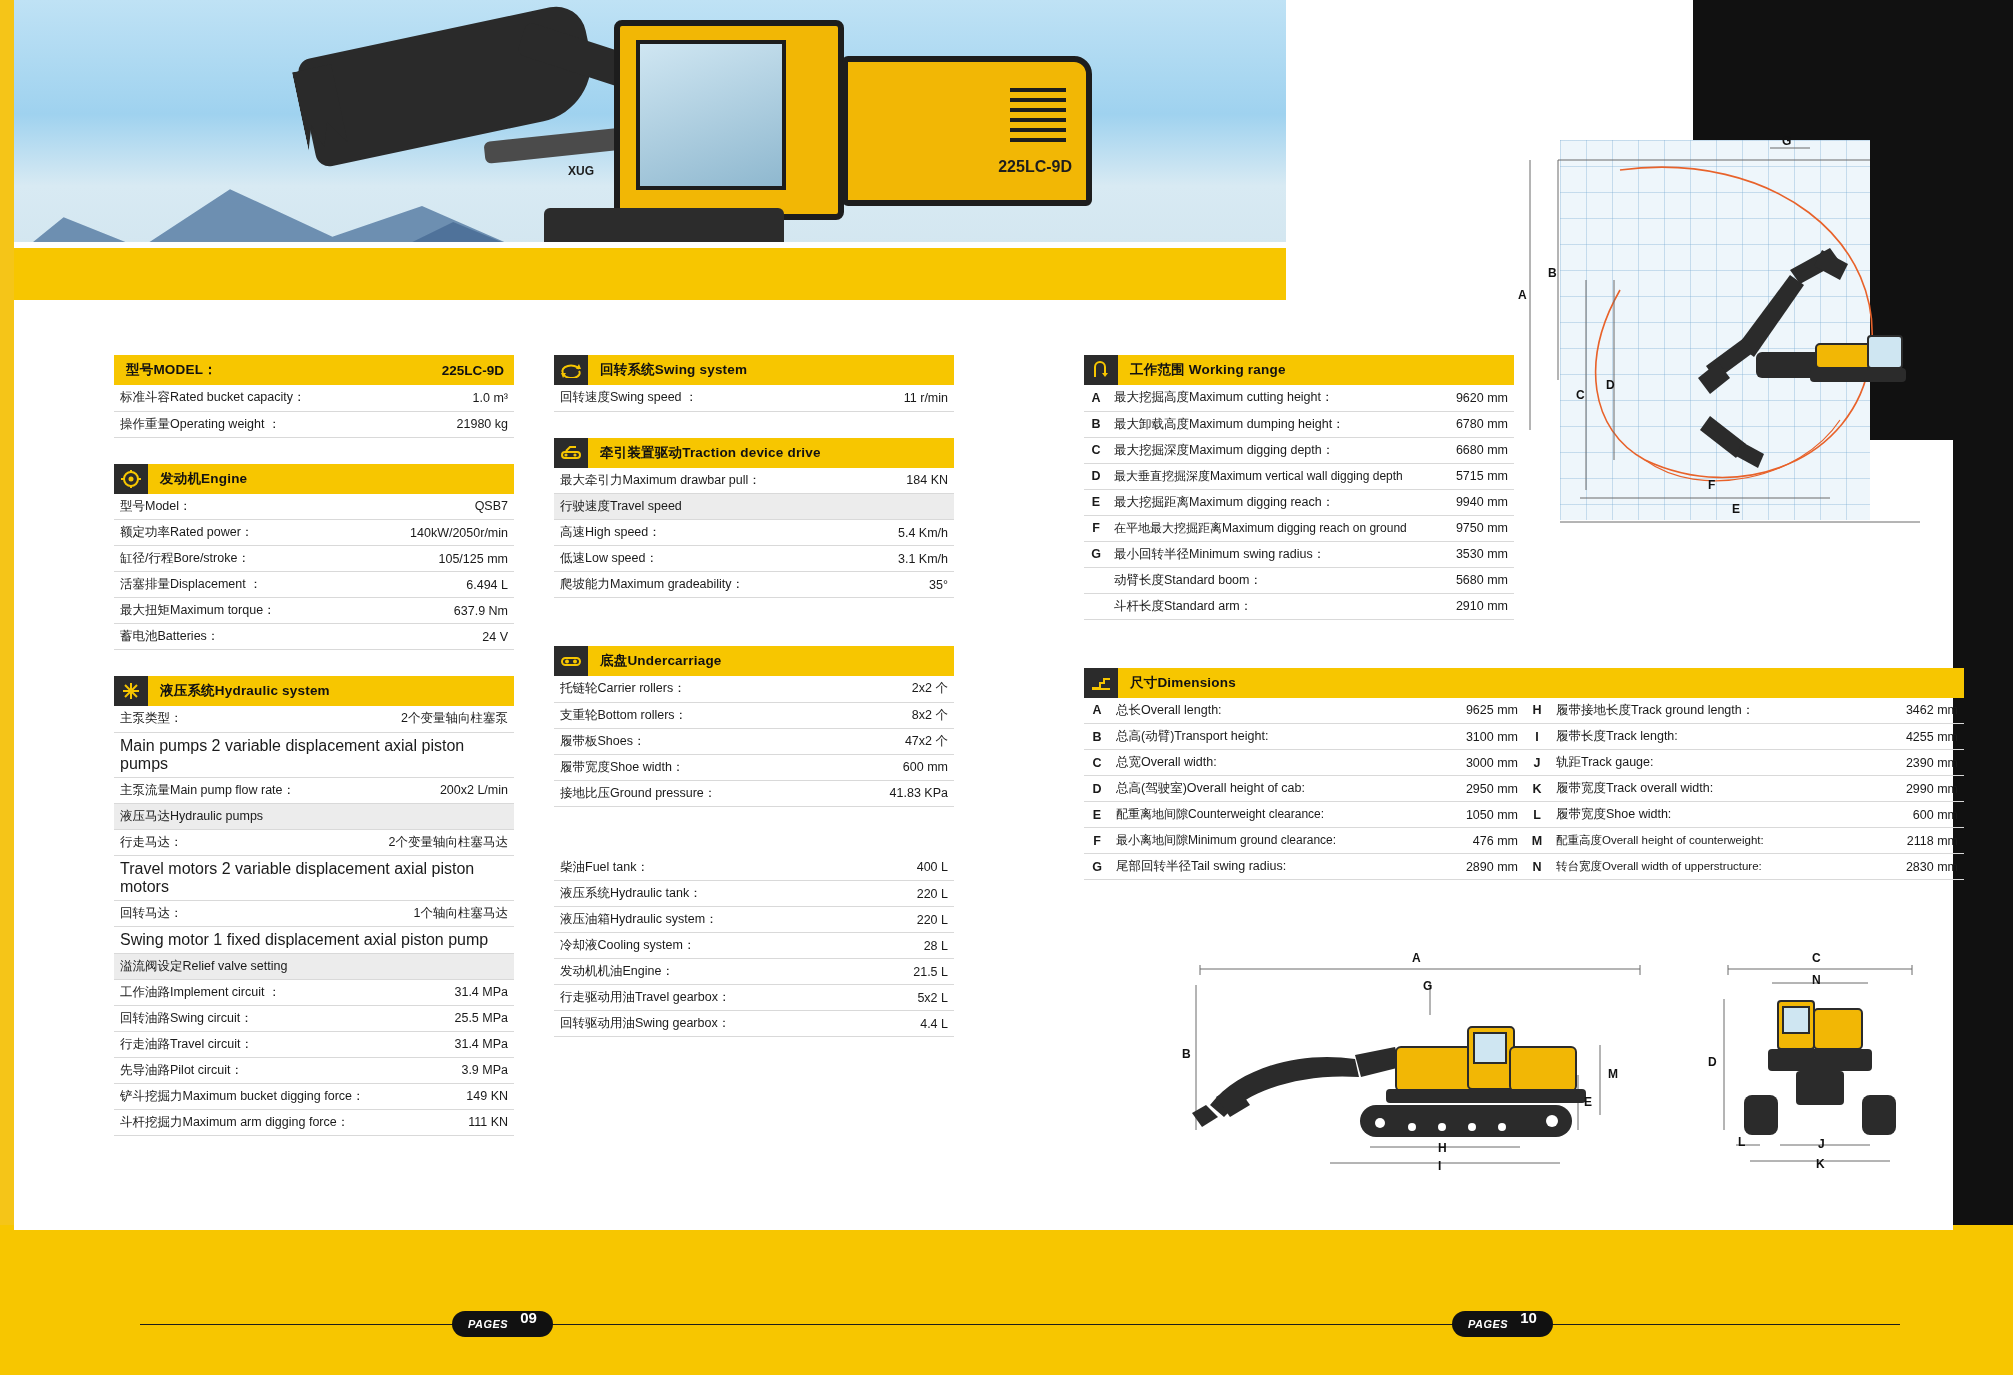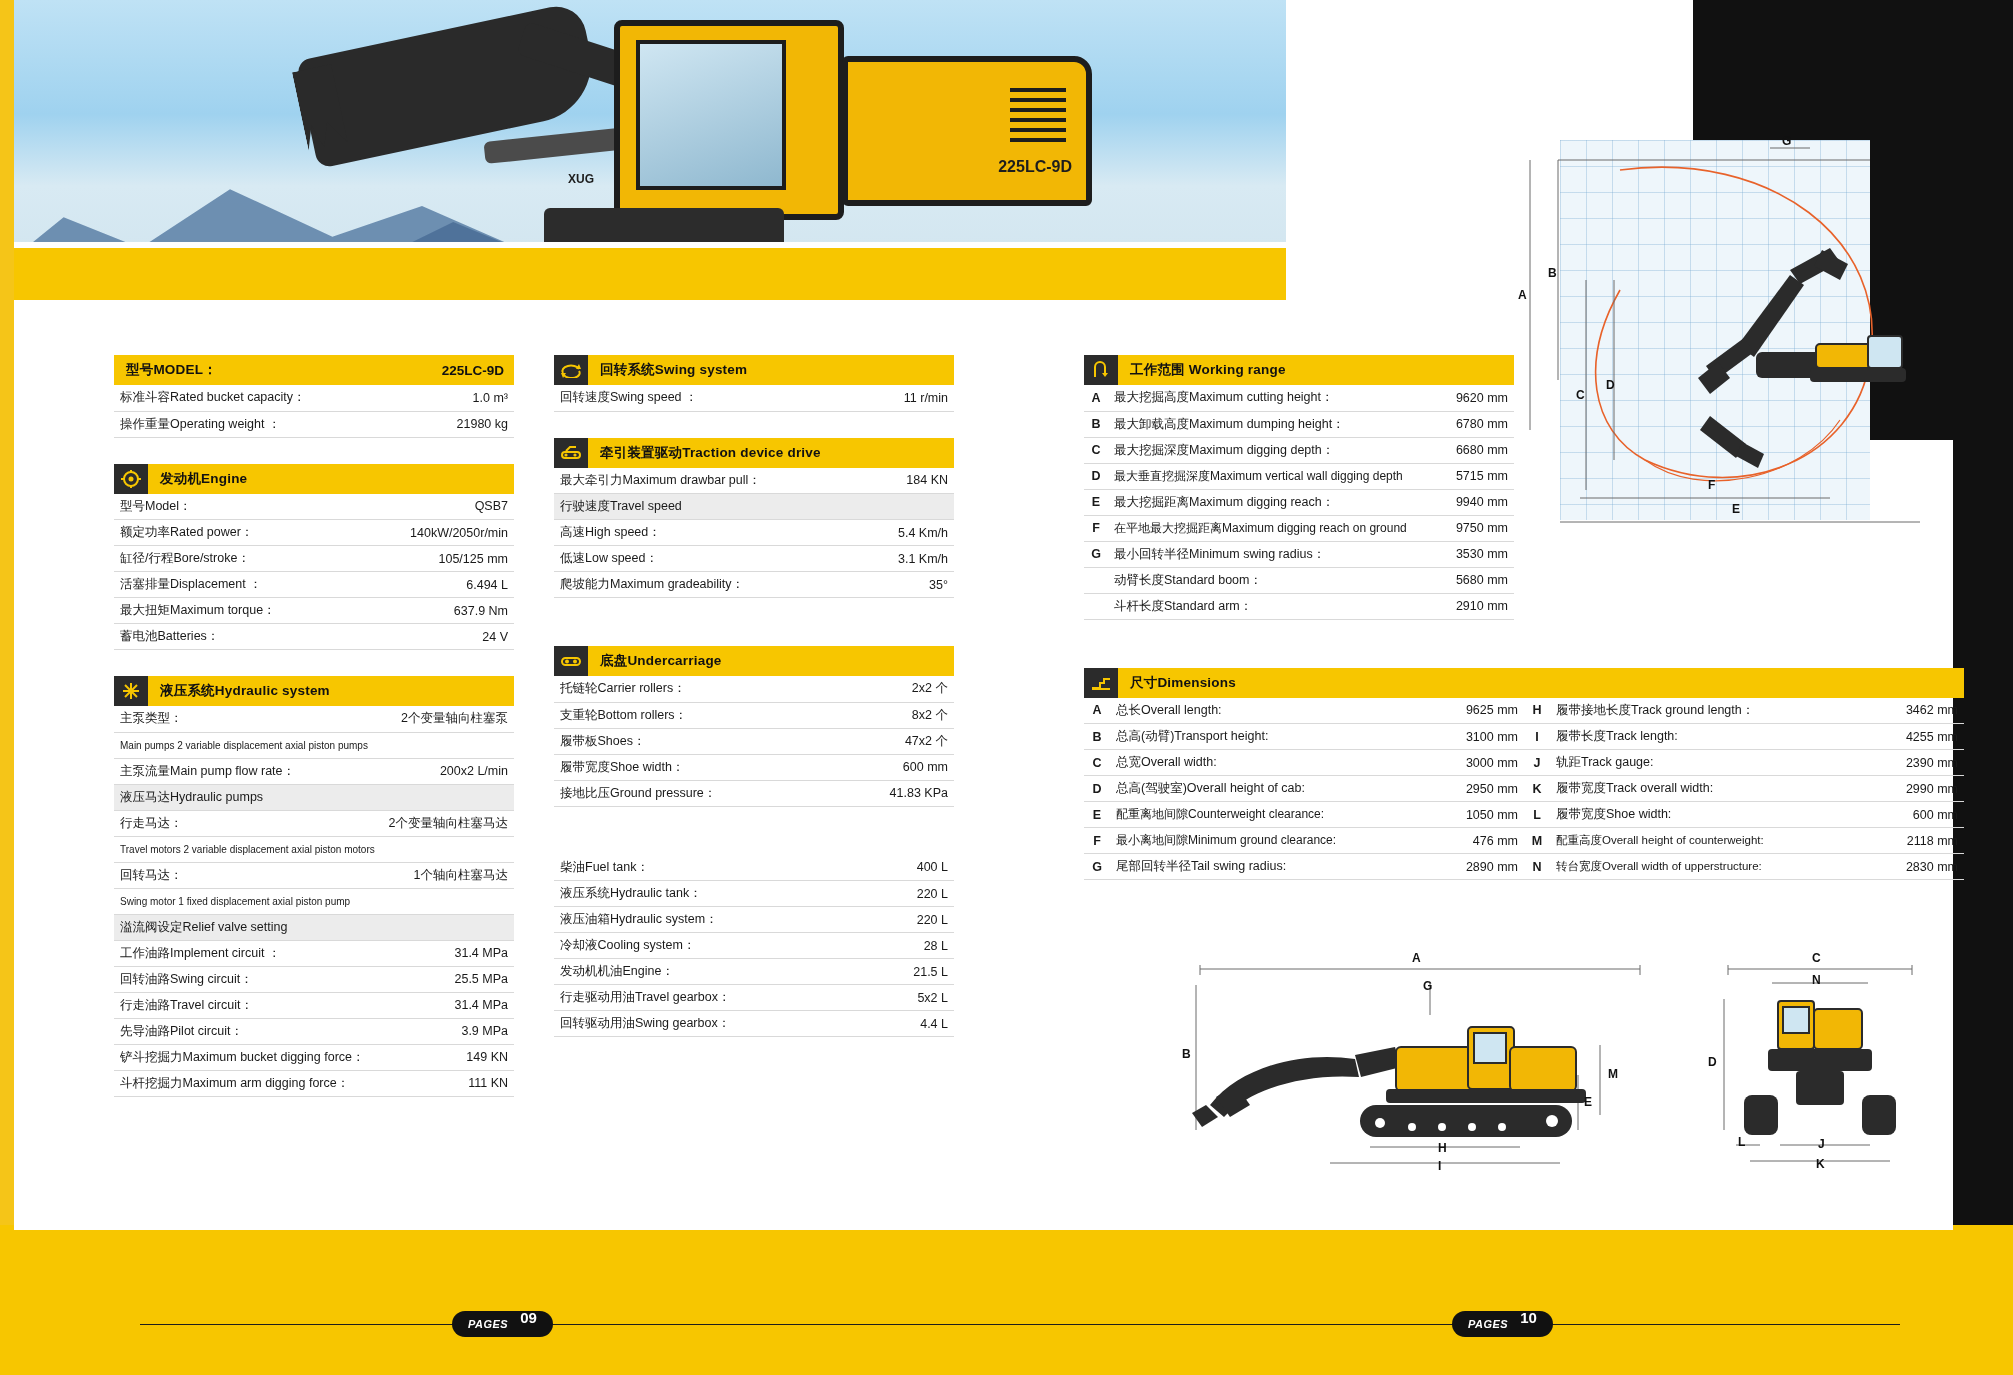--- a/index.html
+++ b/index.html
@@ -125,21 +125,21 @@
     width:100%; border-collapse:collapse; font-size:12.5px; color:#1a1a1a;
   }
   table.spec td {
     border-bottom:1px solid #d9d9d9;
     padding:4px 6px;
     height:26px;
     vertical-align:middle;
   }
   table.spec td.val { text-align:right; white-space:nowrap; }
   table.spec tr.sub td { background:#ececec; border-bottom:1px solid #d9d9d9; }
-  .lbl-sm { font-size:10px;margin-left:12px; }
+  .lbl-sm { font-size:16px;margin-left:12px; }
   .dims-wrap { display:flex; gap:0px; }
   .dims-col { width:440px; }
   .dims-col table.spec td.key { width:26px; text-align:center; font-weight:bold; }
 
   
   .diagram-top {
     position:absolute; left:1470px; top:130px; width:460px; height:400px;
   }
   .grid-bg {
     position:absolute; left:90px; top:10px; width:310px; height:380px;
@@ -198,21 +198,21 @@
 
     <div class="machine-body">
       <div class="cab">
         <div class="cab-glass"></div>
       </div>
       <div class="engine-hood">
         <div class="hood-vent"></div>
         <div class="model-badge" style="left:auto; right:14px; top:96px;">225LC-9D</div>
       </div>
       <div style="position:absolute; left:-70px; top:188px; width:240px; height:46px; background:#2c2c2c; border-radius:6px;"></div>
-      <div style="position:absolute; left:-46px; top:152px; font-size:12px; font-weight:bold; color:#1d1d1d;">XUG</div>
+      <div style="position:absolute; left:-46px; top:144px; font-size:12px; font-weight:bold; color:#1d1d1d;">XUG</div>
     </div>
 
     <div class="hero-thin-white"></div>
     <div class="hero-bottom-band"></div>
   </div>
 
   <div class="content">
 
     <div class="col-left">
 

